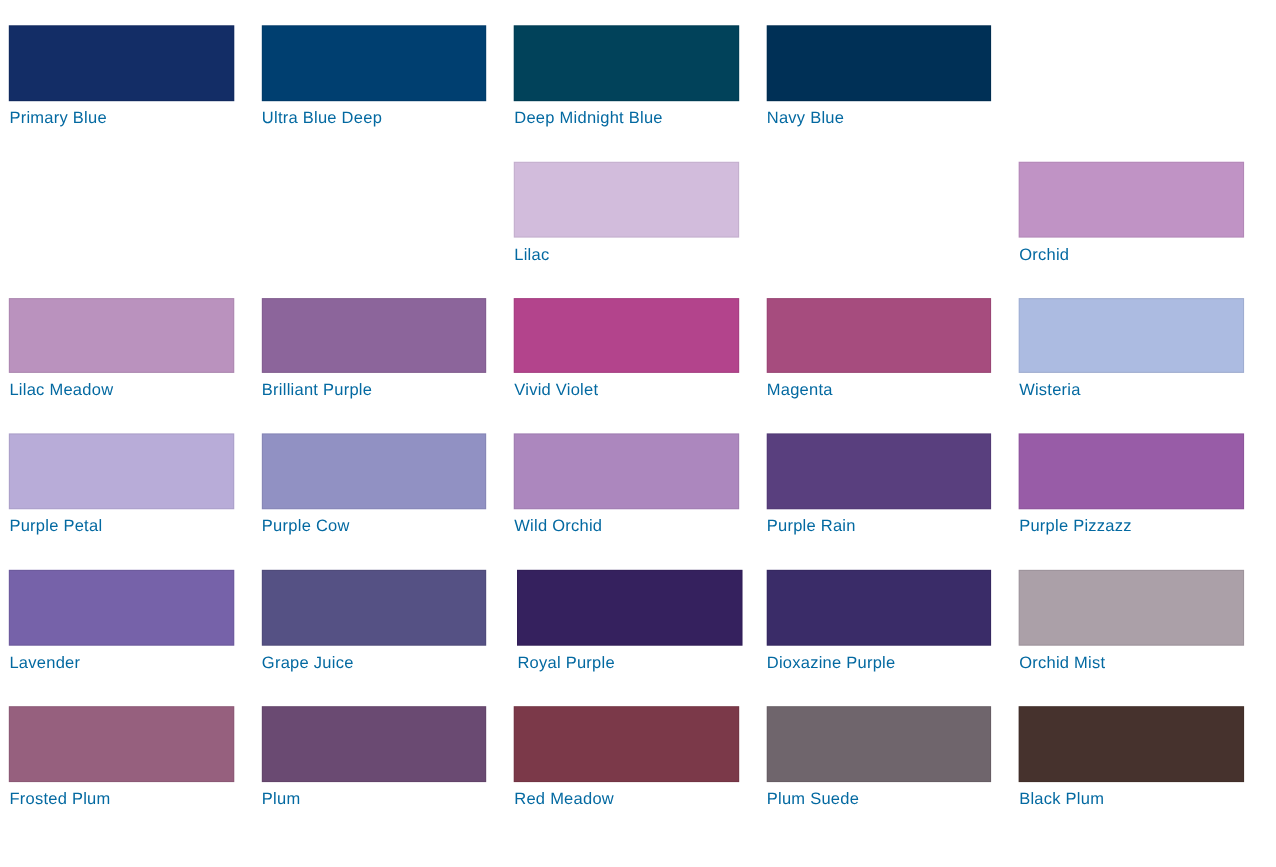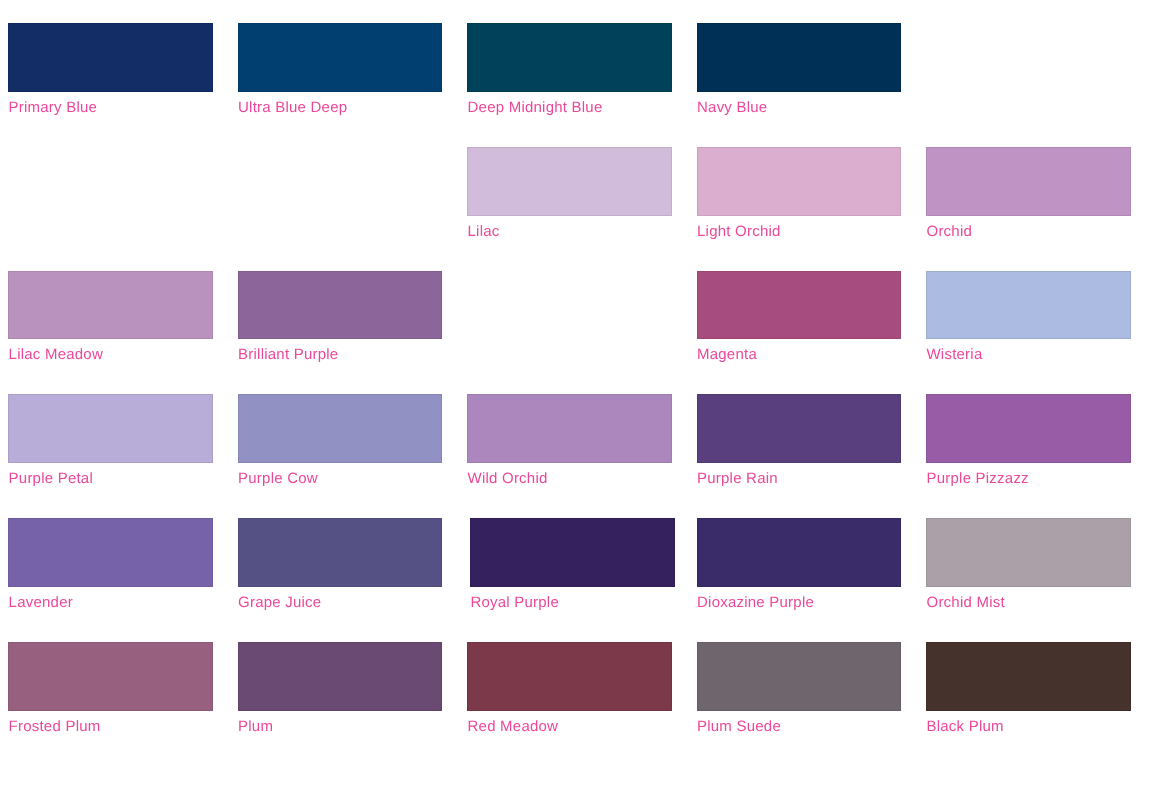--- a/index.html
+++ b/index.html
@@ -38,21 +38,21 @@
     background: #ffffff;
     box-shadow: inset 0 0 0 1px rgba(0, 0, 0, 0.07);
   }
   .swatch-label {
     position: absolute;
     left: 0.4px;
     top: 74.9px;
     display: block;
     font-size: 15px;
     line-height: 20px;
-    color: #ec4899;
+    color: #0369a1;
     letter-spacing: 0.015em;
     white-space: nowrap;
     transform: translateZ(0);
   }
 </style>
 </head>
 <body>
 
 <div class="palette-grid">
   <div class="swatch-card" style="left:8.2px;top:23px">
@@ -68,35 +68,35 @@
     <span class="swatch-label">Deep Midnight Blue</span>
   </div>
   <div class="swatch-card" style="left:696.625px;top:23px">
     <div class="swatch-chip" style="background-color: rgb(0, 48, 86);"></div>
     <span class="swatch-label">Navy Blue</span>
   </div>
   <div class="swatch-card" style="left:467.15px;top:146.78px">
     <div class="swatch-chip" style="background-color: rgb(210, 188, 220);"></div>
     <span class="swatch-label">Lilac</span>
   </div>
-  <div class="swatch-card" style="left:696.625px;top:146.78px">
-    <div class="swatch-chip" style="background-color: rgb(219, 174, 207);"></div>
-    <span class="swatch-label">Light Orchid</span>
-  </div>
   <div class="swatch-card" style="left:926.1px;top:146.78px">
     <div class="swatch-chip" style="background-color: rgb(192, 147, 197);"></div>
     <span class="swatch-label">Orchid</span>
   </div>
   <div class="swatch-card" style="left:8.2px;top:270.56px">
     <div class="swatch-chip" style="background-color: rgb(186, 146, 190);"></div>
     <span class="swatch-label">Lilac Meadow</span>
   </div>
   <div class="swatch-card" style="left:237.675px;top:270.56px">
     <div class="swatch-chip" style="background-color: rgb(140, 101, 155);"></div>
     <span class="swatch-label">Brilliant Purple</span>
+  </div>
+  <div class="swatch-card" style="left:467.15px;top:270.56px">
+    <div class="swatch-chip" style="background-color: rgb(179, 68, 140);"></div>
+    <span class="swatch-label">Vivid Violet</span>
   </div>
   <div class="swatch-card" style="left:696.625px;top:270.56px">
     <div class="swatch-chip" style="background-color: rgb(166, 76, 126);"></div>
     <span class="swatch-label">Magenta</span>
   </div>
   <div class="swatch-card" style="left:926.1px;top:270.56px">
     <div class="swatch-chip" style="background-color: rgb(172, 187, 225);"></div>
     <span class="swatch-label">Wisteria</span>
   </div>
   <div class="swatch-card" style="left:8.2px;top:394.34px">

